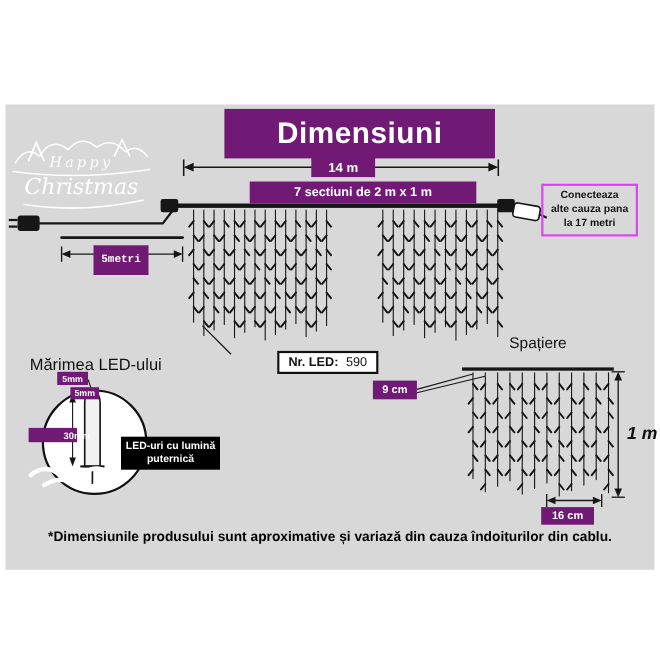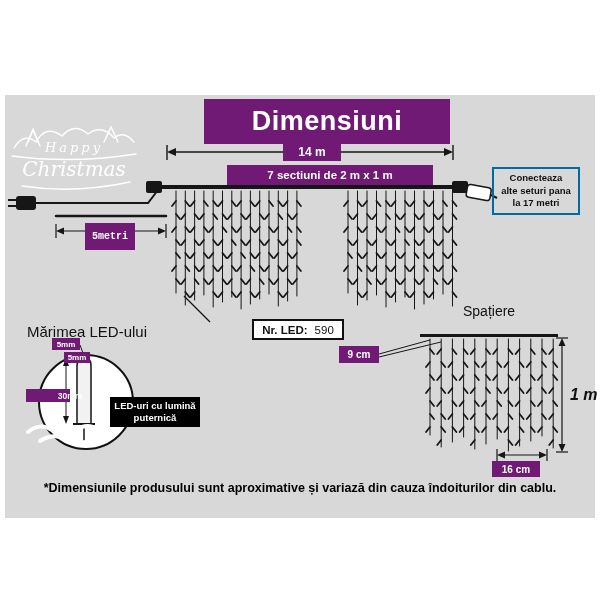--- a/index.html
+++ b/index.html
@@ -8,21 +8,21 @@
   .panel{position:absolute;left:5px;right:5px;top:95px;height:423px;background:#d8d8d8;}
   #canvas{position:absolute;left:0;top:0;pointer-events:none;}
   .logo{position:absolute;left:8px;top:98px;}
   .logo text{fill:#ffffff;font-family:"DejaVu Serif",serif;font-style:italic;}
   .logo .t1{font-size:13px;letter-spacing:3px;}
   .logo .t2{font-size:20px;}
   .box{position:absolute;background:#701a75;color:#fff;display:flex;align-items:center;justify-content:center;font-weight:bold;text-align:center;}
   .title{left:204px;top:99px;width:246px;height:45px;font-size:27px;letter-spacing:.5px;}
   .lbl-14m{left:283px;top:142px;width:58px;height:19px;font-size:12px;}
   .lbl-sections{left:227px;top:165px;width:206px;height:20px;font-size:11.5px;}
-  .connect{position:absolute;left:492px;top:167px;width:88px;height:48px;border:2px solid #0369a1;display:flex;flex-direction:column;align-items:center;justify-content:center;font-size:9.5px;font-weight:bold;color:#111;line-height:1.3;text-align:center;}
+  .connect{position:absolute;left:492px;top:167px;width:88px;height:48px;border:2px solid #d946ef;display:flex;flex-direction:column;align-items:center;justify-content:center;font-size:9.5px;font-weight:bold;color:#111;line-height:1.3;text-align:center;}
   .lbl-5m{left:85px;top:223px;width:50px;height:27px;font-size:10px;font-family:Liberation Mono, monospace;}
   .nrled{position:absolute;left:204px;top:319px;width:92px;height:21px;background:#fff;border:2px solid #111;display:flex;align-items:center;justify-content:center;gap:7px;font-size:11.5px;color:#111;margin-left:48px;}
   .nrled .nl{font-weight:bold;}
   .plain{position:absolute;color:#111;}
   .lbl-spatiere{left:463px;top:303px;font-size:14px;font-weight:normal;}
   .lbl-9cm{left:339px;top:346px;width:40px;height:17px;font-size:10px;}
   .lbl-1m{left:570px;top:386px;font-size:16px;font-weight:bold;font-style:italic;}
   .lbl-16cm{left:492px;top:461px;width:48px;height:16px;font-size:10px;}
   .lbl-marimea{left:27px;top:323px;font-size:15px;font-weight:normal;}
   .lbl-5mm-a{left:52px;top:338px;width:28px;height:12px;font-size:8px;}
@@ -461,21 +461,21 @@
   <text class="t1" x="66" y="54" text-anchor="middle">Happy</text>
   <text class="t2" x="66" y="78" text-anchor="middle">Christmas</text>
 </svg>
 
 <div class="box title">Dimensiuni</div>
 <div class="box lbl-14m">14 m</div>
 <div class="box lbl-sections">7 sectiuni de 2 m x 1 m</div>
 
 <div class="connect">
   <span>Conecteaza</span>
-  <span>alte seturi pana</span>
+  <span>alte cauza pana</span>
   <span>la 17 metri</span>
 </div>
 
 <div class="box lbl-5m">5metri</div>
 
 <div class="nrled">
   <span class="nl">Nr. LED:</span>
   <span>590</span>
 </div>
 

